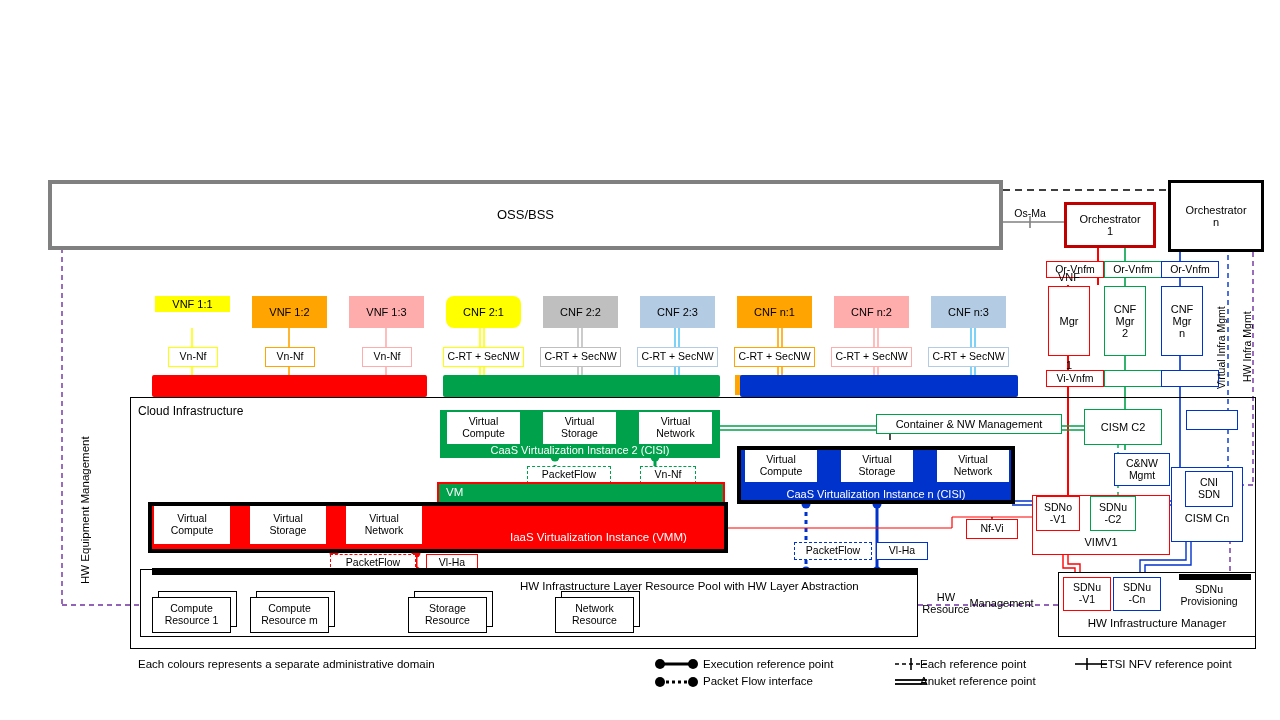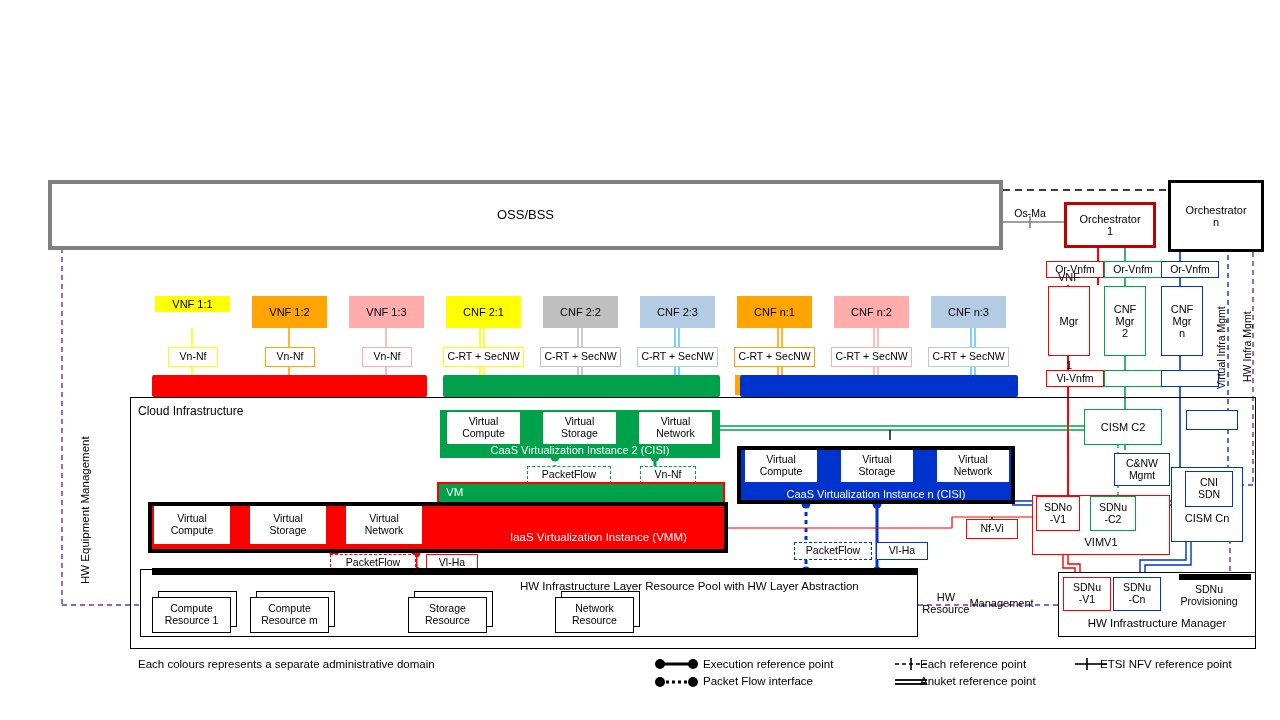--- a/index.html
+++ b/index.html
@@ -166,21 +166,21 @@
       <div class="abs ctr" style="left: 250px; top: 355px; width: 79px; height: 20px; background: rgb(255, 164, 0); font-size: 11px;">
         <span>VM</span>
       </div>
       <div class="abs ctr" style="left: 349px; top: 276px; width: 75px; height: 32px; background: rgb(255, 172, 172); font-size: 11px;">
         <span>VNF 1:3</span>
       </div>
       <div class="abs ctr" style="left: 362px; top: 327px; width: 50px; height: 20px; border: 1.2px solid rgb(255, 172, 172); background: rgb(255, 255, 255); font-size: 10.5px; white-space: nowrap;">Vn-Nf</div>
       <div class="abs ctr" style="left: 347px; top: 355px; width: 79px; height: 20px; background: rgb(255, 172, 172); font-size: 11px;">
         <span>VM</span>
       </div>
-      <div class="abs ctr" style="left: 446px; top: 276px; width: 75px; height: 32px; background: rgb(255, 255, 0); font-size: 11px;">
+      <div class="abs ctr" style="left: 446px; top: 276px; width: 75px; height: 32px; background: rgb(255, 255, 0); font-size: 11px; border-radius: 8px;">
         <span>CNF 2:1</span>
       </div>
       <div class="abs ctr" style="left: 443px; top: 327px; width: 81px; height: 20px; border: 1.2px solid rgb(255, 255, 0); background: rgb(255, 255, 255); font-size: 10.5px; white-space: nowrap;">C-RT + SecNW</div>
       <div class="abs ctr" style="left: 444px; top: 355px; width: 79px; height: 20px; background: rgb(255, 255, 0); font-size: 11px;">
         <span>Container</span>
       </div>
       <div class="abs ctr" style="left: 543px; top: 276px; width: 75px; height: 32px; background: rgb(191, 191, 191); font-size: 11px;">
         <span>CNF 2:2</span>
       </div>
       <div class="abs ctr" style="left: 540px; top: 327px; width: 81px; height: 20px; border: 1.2px solid rgb(191, 191, 191); background: rgb(255, 255, 255); font-size: 10.5px; white-space: nowrap;">C-RT + SecNW</div>
@@ -306,20 +306,21 @@
         <span>Network</span>
         <span>Resource</span>
       </div>
     </div>
 
   <div class="abs ctr" style="left:930px;top:566px;width:96px;height:34px;flex-direction:row;font-size:11px;">
     <span>HW Resource</span>
     <span>Management</span>
   </div>
 
+  <div class="abs ctr" style="left:876px;top:394px;width:186px;height:20px;border:1.4px solid #00a14b;background:#fff;font-size:11px;">Container &amp; NW Management</div>
 
   <div class="abs ctr" style="left:1084px;top:389px;width:78px;height:36px;border:1.4px solid #00a14b;background:#fff;font-size:11px;">CISM C2</div>
 
   <div class="abs ctr" style="left:1114px;top:433px;width:56px;height:33px;border:1.4px solid #0033cc;background:#fff;flex-direction:column;font-size:10.5px;align-items:center;">
     <span>C&amp;NW</span>
     <span>Mgmt</span>
   </div>
 
   <div class="abs" style="left:1171px;top:447px;width:72px;height:75px;border:1.4px solid #0033cc;background:#fff;"></div>
   <div class="abs ctr" style="left:1185px;top:451px;width:48px;height:36px;border:1.4px solid #0033cc;background:#fff;flex-direction:column;font-size:10.5px;">

